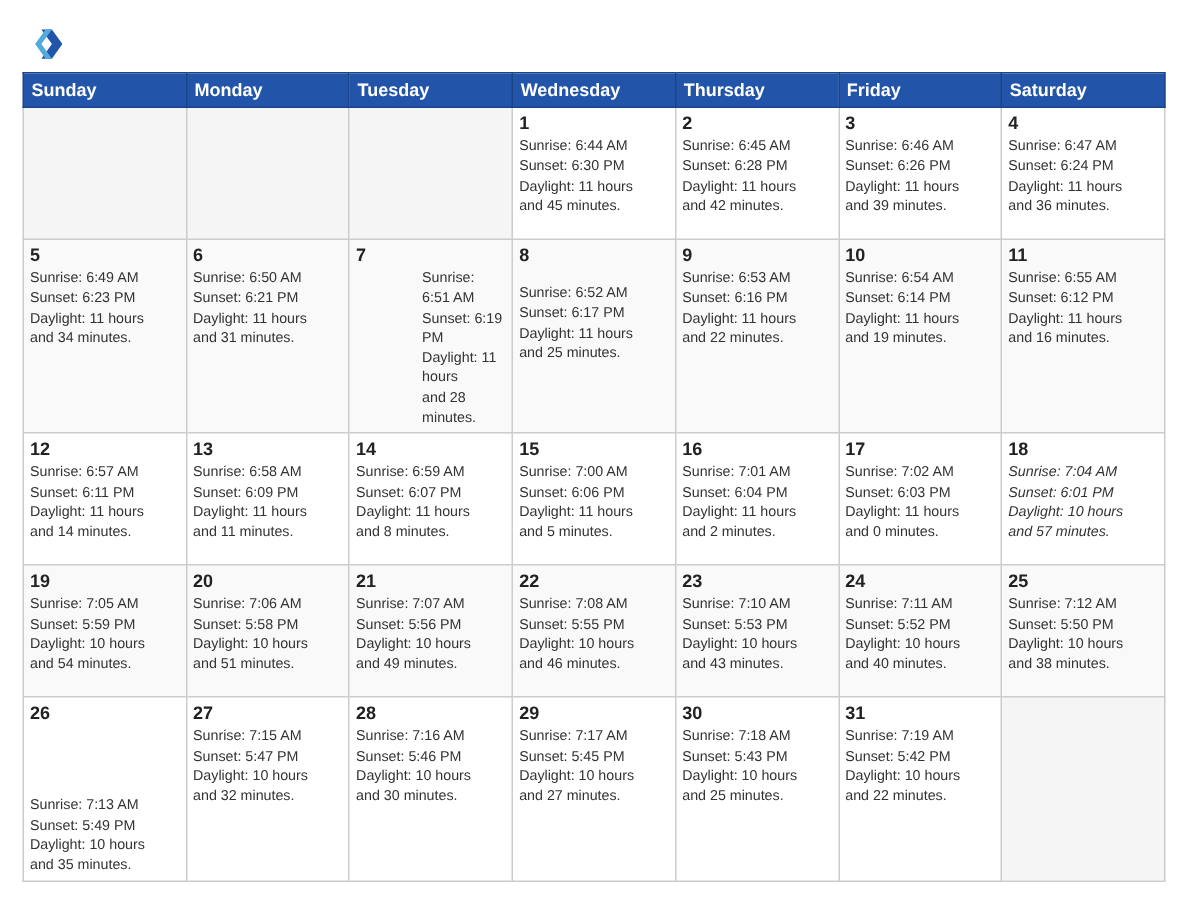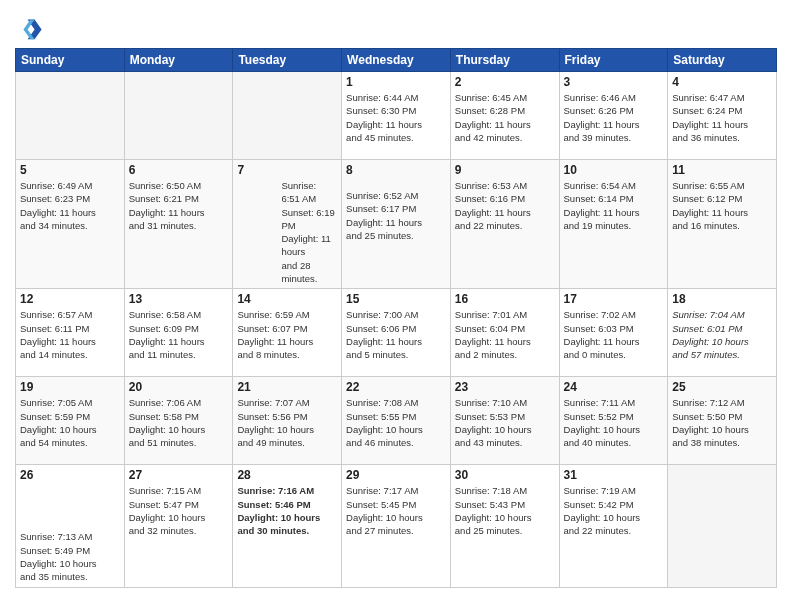--- a/index.html
+++ b/index.html
@@ -341,21 +341,21 @@
           </td>
           <td>
             <span class="day-num">27</span>
             <div class="day-info" style="white-space: pre-line;">Sunrise: 7:15 AM
 Sunset: 5:47 PM
 Daylight: 10 hours
 and 32 minutes.</div>
           </td>
           <td>
             <span class="day-num">28</span>
-            <div class="day-info" style="white-space: pre-line; font-weight: bold;">Sunrise: 7:16 AM
+            <div class="day-info" style="white-space: pre-line;">Sunrise: 7:16 AM
 Sunset: 5:46 PM
 Daylight: 10 hours
 and 30 minutes.</div>
           </td>
           <td>
             <span class="day-num">29</span>
             <div class="day-info" style="white-space: pre-line;">Sunrise: 7:17 AM
 Sunset: 5:45 PM
 Daylight: 10 hours
 and 27 minutes.</div>

